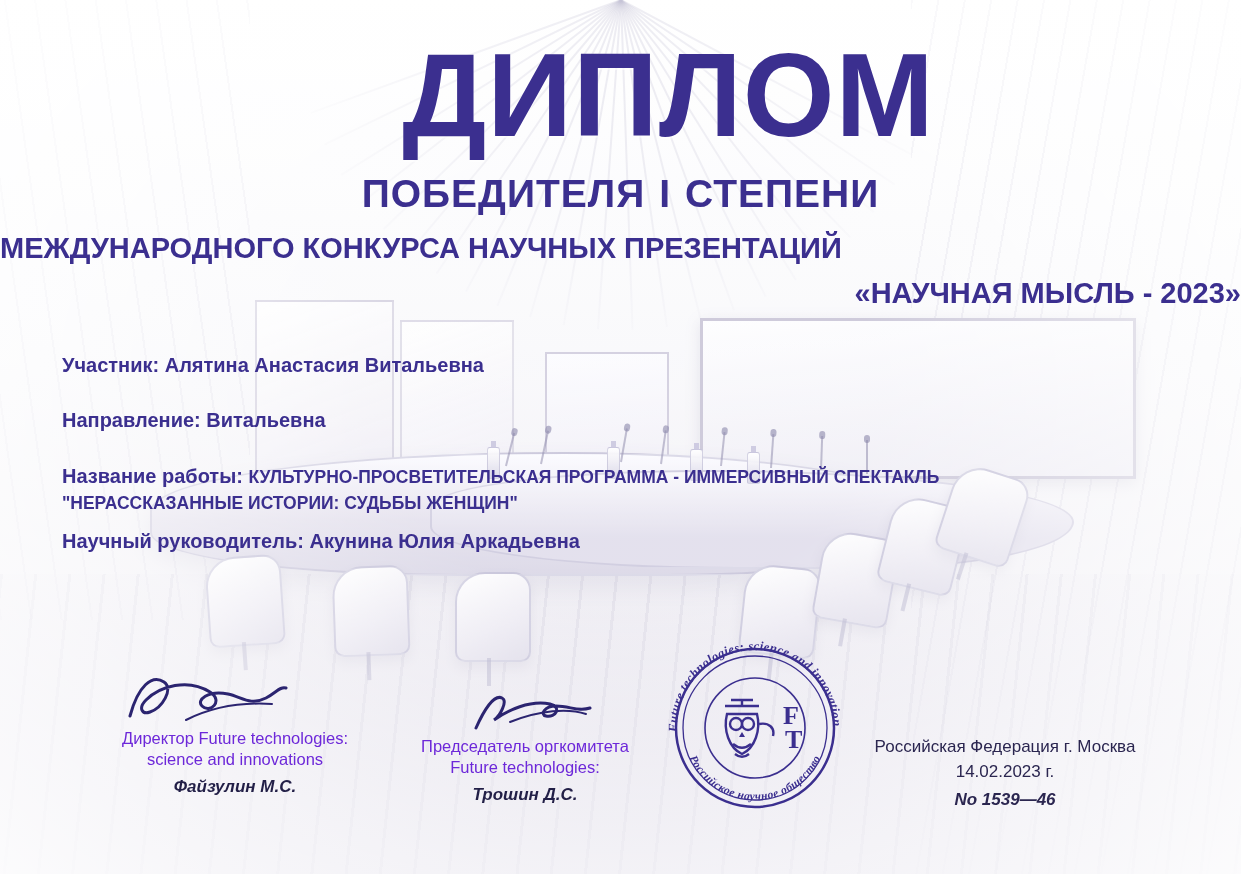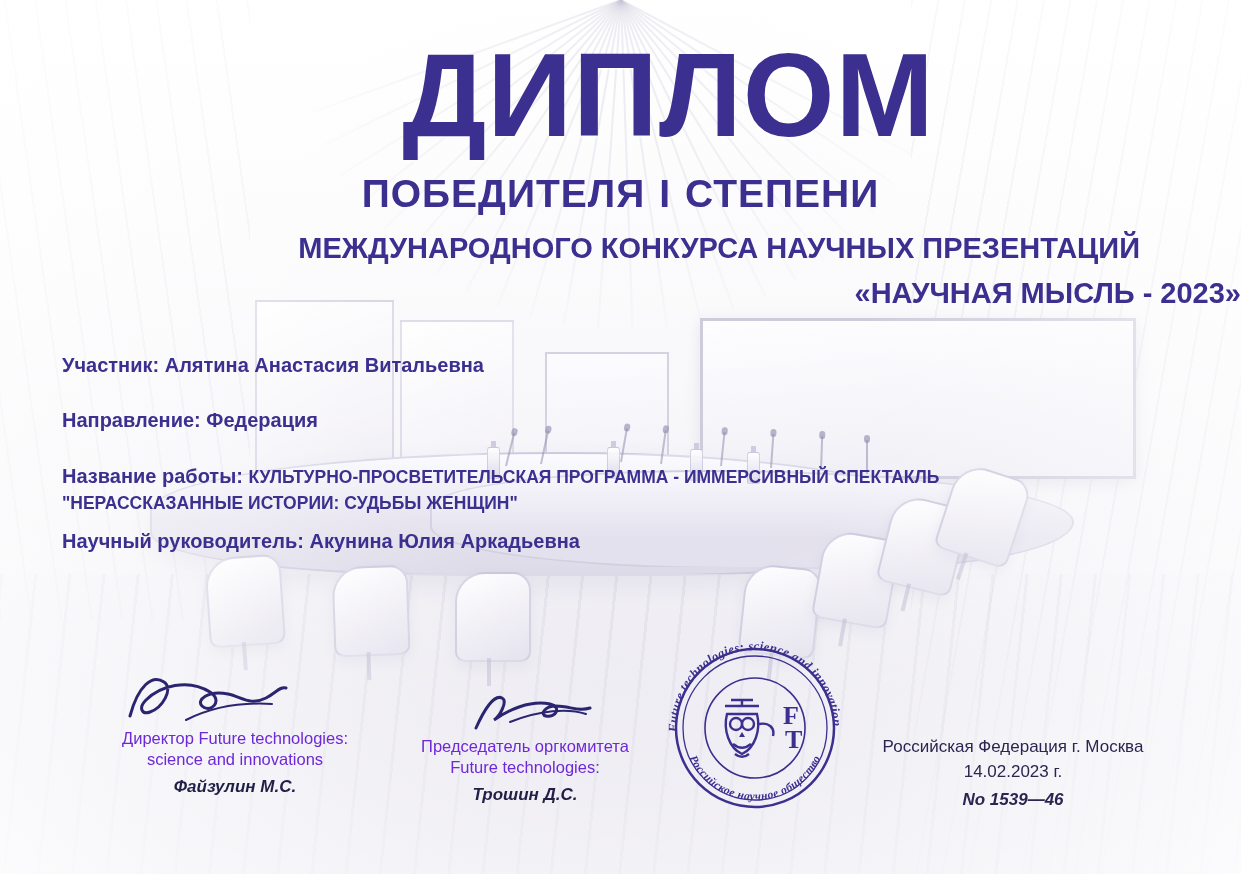--- a/index.html
+++ b/index.html
@@ -237,21 +237,21 @@
   }
   .title-sub .sep {
     margin: 0 14px;
     font-weight: bold;
   }
   .contest-line1 {
     position: absolute;
     top: 232px;
     left: 0;
     width: 1140px;
-    text-align: right;
+    text-align: left;
     font-weight: bold;
     font-size: 29px;
     color: #3b2f8f;
   }
   .contest-line2 {
     position: absolute;
     top: 277px;
     left: 0;
     width: 1241px;
     text-align: right;
@@ -307,21 +307,21 @@
     color: #221f47;
   }
   .sig-draw {
     height: 60px;
     position: relative;
   }
   .sig-draw svg { position: absolute; left: 0; top: 0; }
 
   .place-block {
     position: absolute;
-    right: 68px;
+    right: 76px;
     top: 735px;
     width: 320px;
     text-align: center;
     color: #2b2650;
   }
   .place-line {
     font-size: 17px;
     line-height: 1.45;
   }
   .place-num {
@@ -423,21 +423,21 @@
     <div class="contest-line1">МЕЖДУНАРОДНОГО КОНКУРСА НАУЧНЫХ ПРЕЗЕНТАЦИЙ</div>
     <div class="contest-line2">«НАУЧНАЯ МЫСЛЬ - 2023»</div>
 
     <div class="fields">
       <div class="field">
         <span>Участник:</span>
         <span class="val">Алятина Анастасия Витальевна</span>
       </div>
       <div class="field">
         <span>Направление:</span>
-        <span class="val">Федерация</span>
+        <span class="val">Витальевна</span>
       </div>
       <div class="field field-work">
         <span>Название работы:</span>
         <span class="val">КУЛЬТУРНО-ПРОСВЕТИТЕЛЬСКАЯ ПРОГРАММА - ИММЕРСИВНЫЙ СПЕКТАКЛЬ "НЕРАССКАЗАННЫЕ ИСТОРИИ: СУДЬБЫ ЖЕНЩИН"</span>
       </div>
       <div class="field field-sv">
         <span>Научный руководитель:</span>
         <span class="val">Акунина Юлия Аркадьевна</span>
       </div>
     </div>

